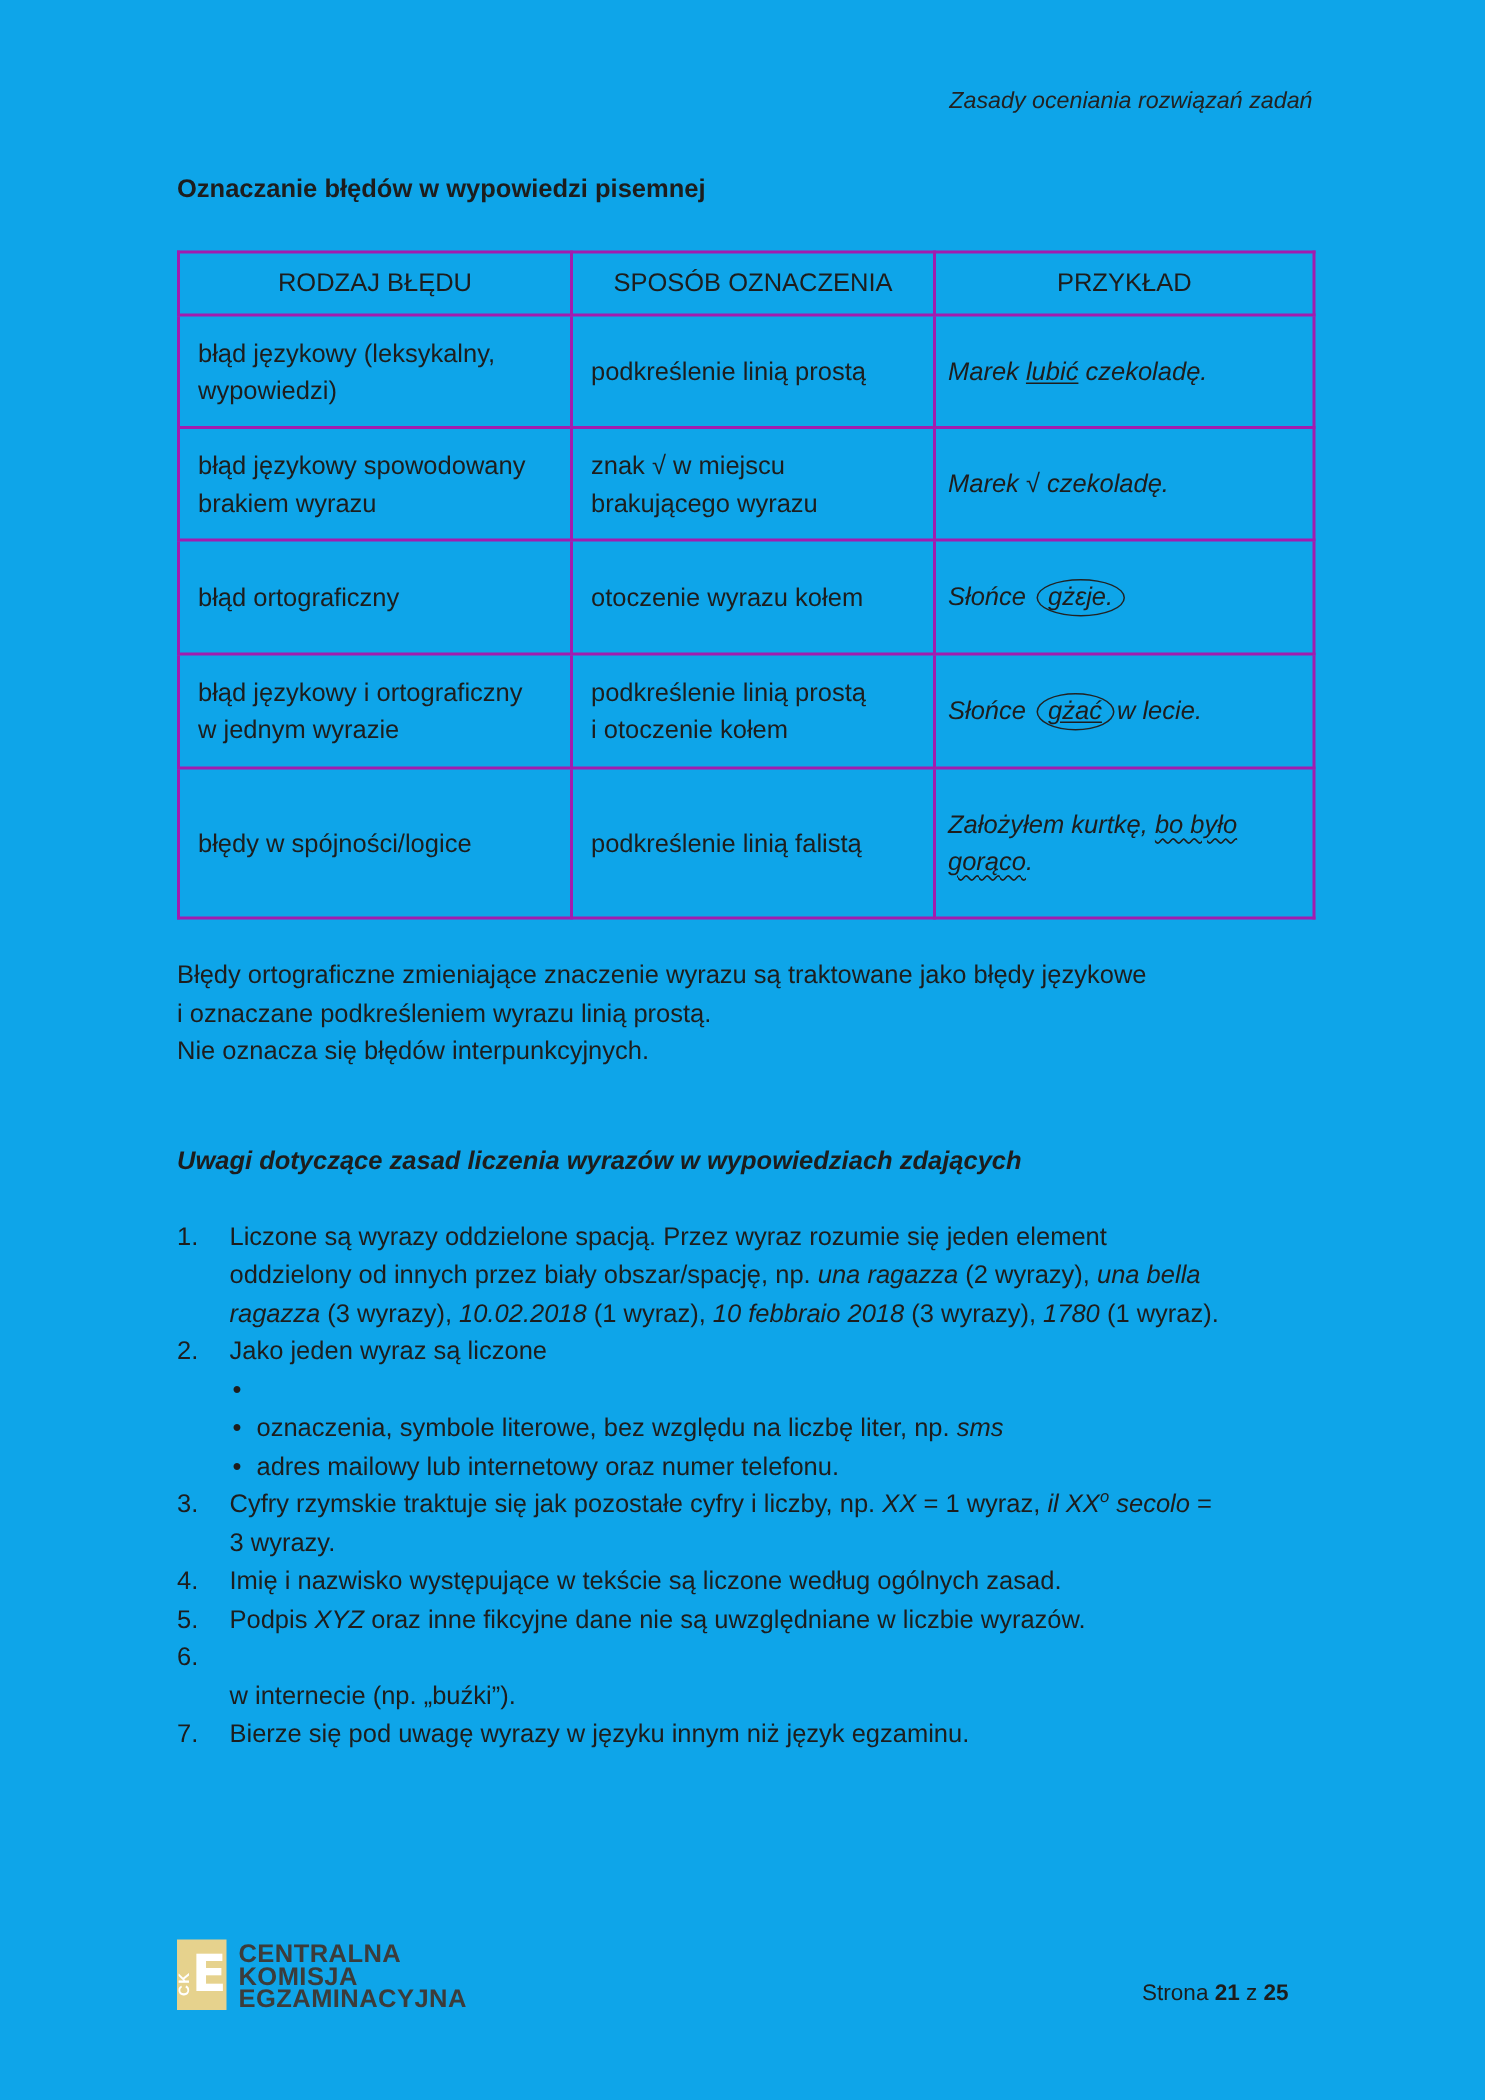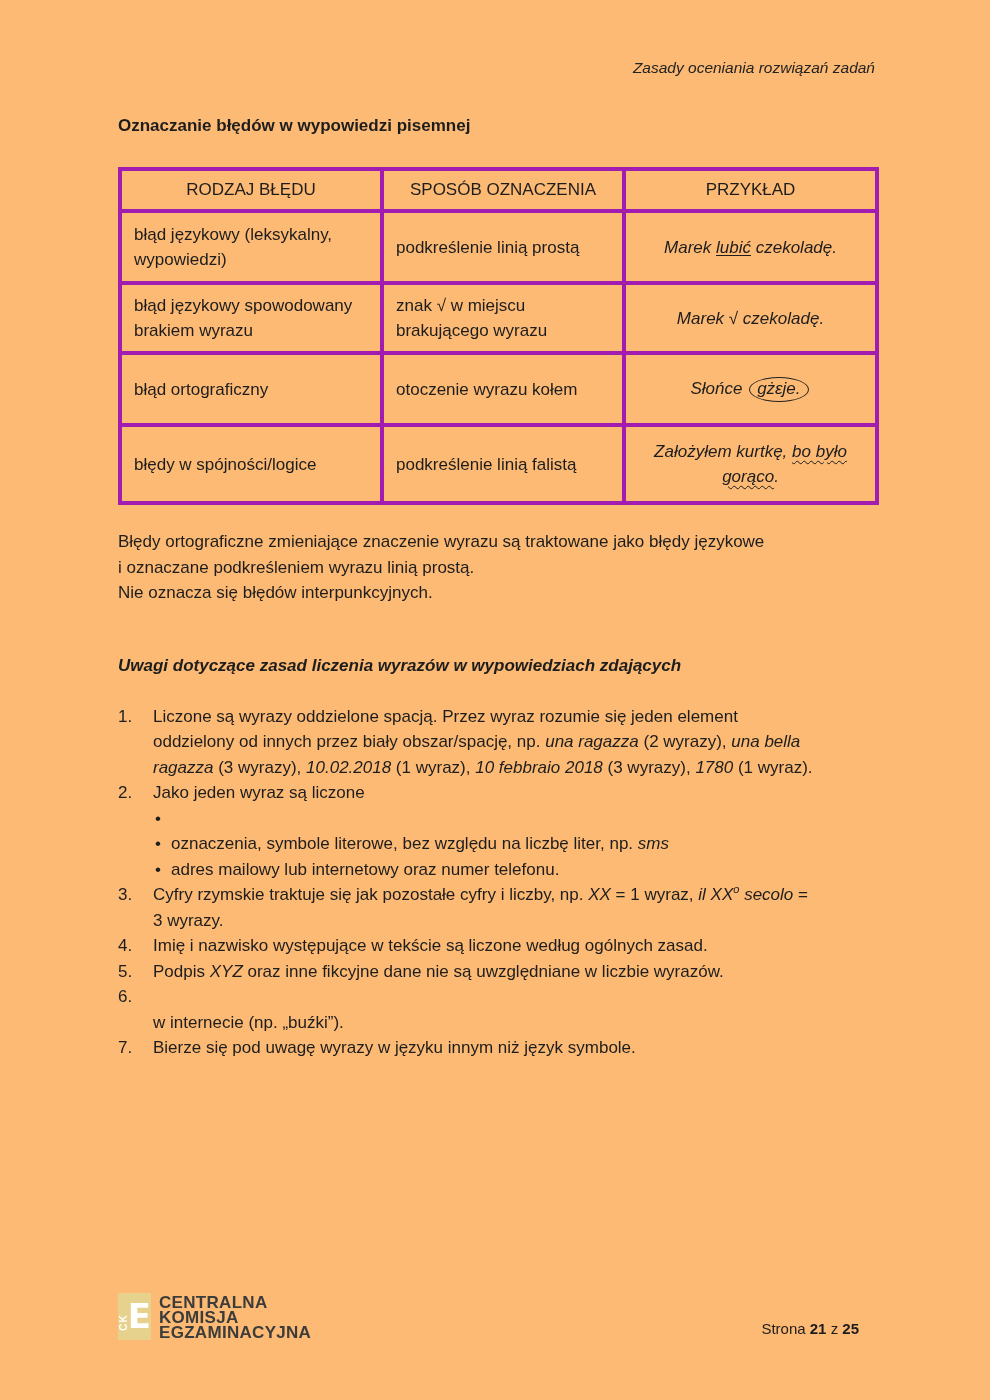--- a/index.html
+++ b/index.html
@@ -1,47 +1,47 @@
 <!DOCTYPE html>
 <html><head>
 <meta charset="utf-8">
 <style>
   * { margin:0; padding:0; box-sizing:border-box; }
   html,body { background:#ffffff; }
   .page {
     position:relative;
     width:990px; height:1400px;
-    background:#fdba74;
+    background:#0ea5e9;
     font-family:"Liberation Sans","DejaVu Sans",sans-serif;
     color:#1d1d1d;
     overflow:hidden;
   }
   .header-note {
     position:absolute; top:59px; right:115px;
     font-size:15.5px; font-style:italic; color:#222;
   }
   .content { position:absolute; left:118px; top:115px; width:757px; }
   .h-title { font-size:17px; font-weight:bold; line-height:22px; }
   .h1 { margin-bottom:30px; }
   .h2 { margin-top:49px; margin-bottom:27px;font-style:italic; }
 
   table.err { border-collapse:collapse; width:757px; table-layout:fixed; font-size:17px; }
   table.err col.c1 { width:262px; }
   table.err col.c2 { width:242px; }
   table.err col.c3 { width:253px; }
-  table.err th, table.err td { border:4px solid #a21caf; }
+  table.err th, table.err td { border:2px solid #a21caf; }
   table.err th {
     height:42px; font-weight:normal; text-align:center;
     font-size:17px; padding:2px 6px;
   }
   table.err td { vertical-align:middle; line-height:25px; }
   td.cell-type, td.cell-marking {
     text-align:left; padding:8px 10px 8px 12px; white-space:pre-line;
   }
-  td.cell-example { text-align:center; padding:12px 8px; }
+  td.cell-example { padding:24px 8px; }
   tr.r1 td { height:72px; }
   tr.r2 td { height:68px; }
   tr.r3 td { height:72px; }
   tr.r4 td { height:72px; }
   tr.r5 td { height:71px; }
 
   .notes { margin-top:24px; font-size:17px; line-height:25.5px; white-space:pre-line; }
 
   .list { font-size:17px; line-height:25.5px; }
   .li { display:flex; }
@@ -113,20 +113,27 @@
           <td class="cell-type">błąd językowy spowodowany
 brakiem wyrazu</td>
           <td class="cell-marking">znak √ w miejscu
 brakującego wyrazu</td>
           <td class="cell-example"><span class="italic">Marek √ czekoladę.</span></td>
         </tr>
         <tr class="r3">
           <td class="cell-type">błąd ortograficzny</td>
           <td class="cell-marking">otoczenie wyrazu kołem</td>
           <td class="cell-example"><span class="italic">Słońce </span><span class="italic circle">gżεje.</span></td>
+        </tr>
+        <tr class="r4">
+          <td class="cell-type">błąd językowy i ortograficzny
+w jednym wyrazie</td>
+          <td class="cell-marking">podkreślenie linią prostą
+i otoczenie kołem</td>
+          <td class="cell-example"><span class="italic">Słońce </span><span class="italic underline circle">gżać</span><span class="italic">w lecie.</span></td>
         </tr>
         <tr class="r5">
           <td class="cell-type">błędy w spójności/logice</td>
           <td class="cell-marking">podkreślenie linią falistą</td>
           <td class="cell-example"><span class="italic">Założyłem kurtkę, </span><span class="italic wavy">bo było gorąco</span><span class="italic">.</span></td>
         </tr>
       </tbody>
     </table>
 
     <div class="notes">Błędy ortograficzne zmieniające znaczenie wyrazu są traktowane jako błędy językowe
@@ -175,21 +182,21 @@
         <div class="li-body"><span>Podpis </span><span class="italic">XYZ</span><span> oraz inne fikcyjne dane nie są uwzględniane w liczbie wyrazów.</span></div>
       </div>
 
       <div class="li">
         <div class="li-num">6.</div>
         <div class="li-body"><br><span>w internecie (np. „buźki”).</span></div>
       </div>
 
       <div class="li">
         <div class="li-num">7.</div>
-        <div class="li-body"><span>Bierze się pod uwagę wyrazy w języku innym niż język symbole.</span></div>
+        <div class="li-body"><span>Bierze się pod uwagę wyrazy w języku innym niż język egzaminu.</span></div>
       </div>
 
     </div>
   </div>
 
   <div class="footer-logo">
     <div class="logo-box" style="background: rgb(230, 210, 141);">
       <span class="logo-ck">CK</span>
       <span class="logo-e">E</span>
     </div>

